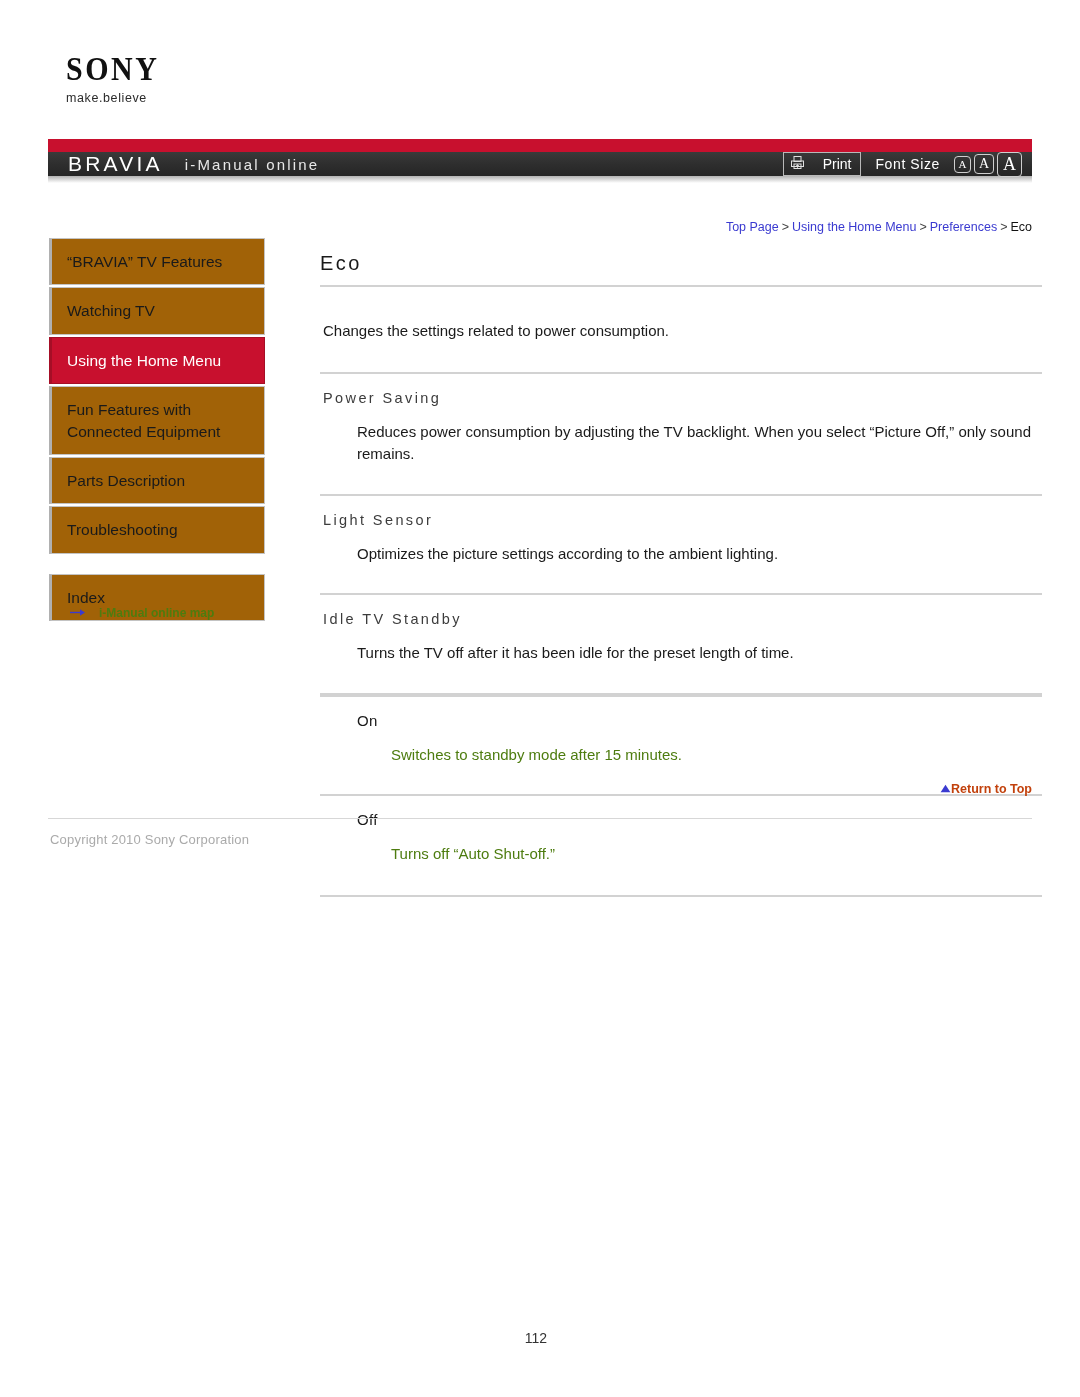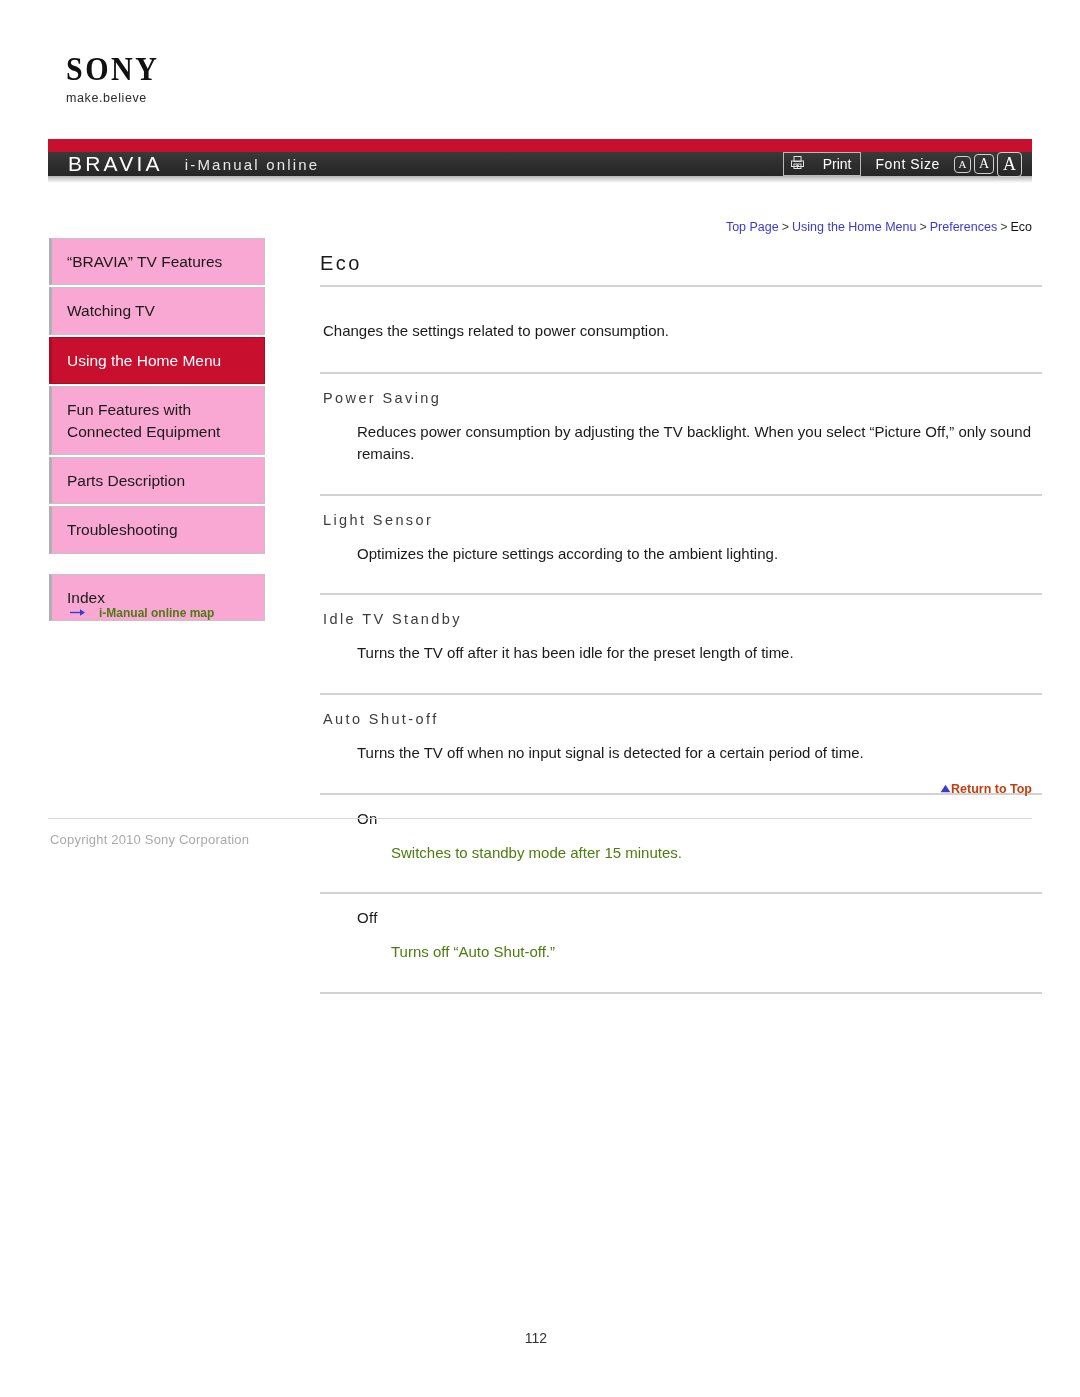--- a/index.html
+++ b/index.html
@@ -145,21 +145,21 @@
   }
 
   
   .sidebar {
     position: absolute;
     left: 49px;
     top: 238px;
     width: 216px;
   }
   .nav-item {
-    background: #f9a8d4;
+    background: #a16207;
     border: 1px solid #c3c3c3;
     border-left: 3px solid #b0b0b0;
     margin-bottom: 2px;
     padding: 12px 10px 12px 15px;
     font-size: 15.5px;
     color: #1a1a1a;
     line-height: 1.38;
     cursor: pointer;
     box-sizing: border-box;
   }
@@ -375,24 +375,20 @@
     <p class="section-body">Optimizes the picture settings according to the ambient lighting.</p>
   </section>
   <div class="rule"></div>
 
   <section class="section">
     <h2 class="section-title">Idle TV Standby</h2>
     <p class="section-body">Turns the TV off after it has been idle for the preset length of time.</p>
   </section>
   <div class="rule"></div>
 
-  <section class="section">
-    <h2 class="section-title">Auto Shut-off</h2>
-    <p class="section-body">Turns the TV off when no input signal is detected for a certain period of time.</p>
-  </section>
   <div class="rule"></div>
 
   <section class="section option">
     <h3 class="option-title">On</h3>
     <p class="option-body">Switches to standby mode after 15 minutes.</p>
   </section>
   <div class="rule"></div>
 
   <section class="section option">
     <h3 class="option-title">Off</h3>

